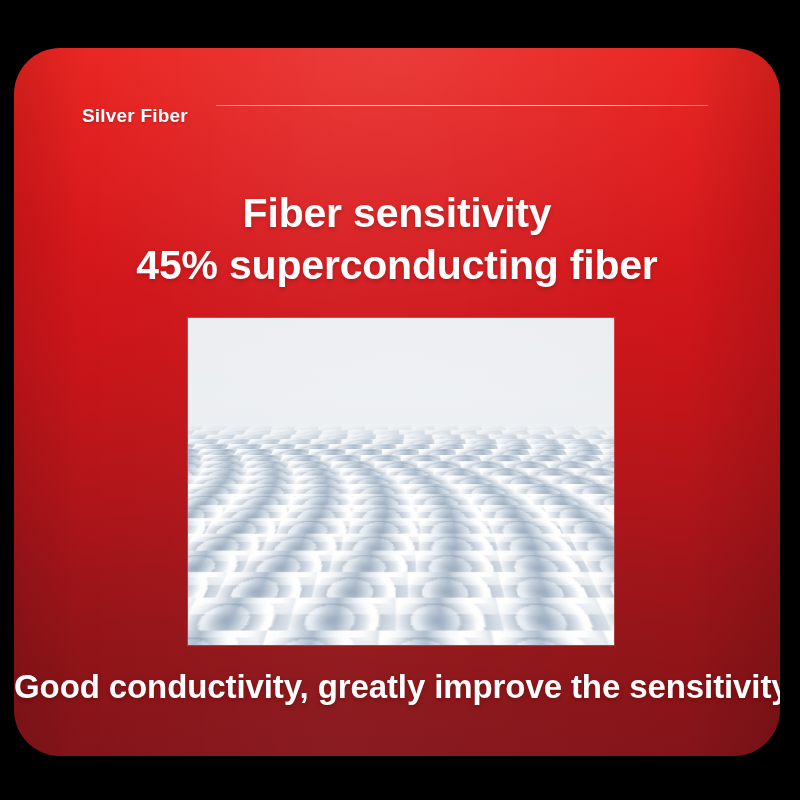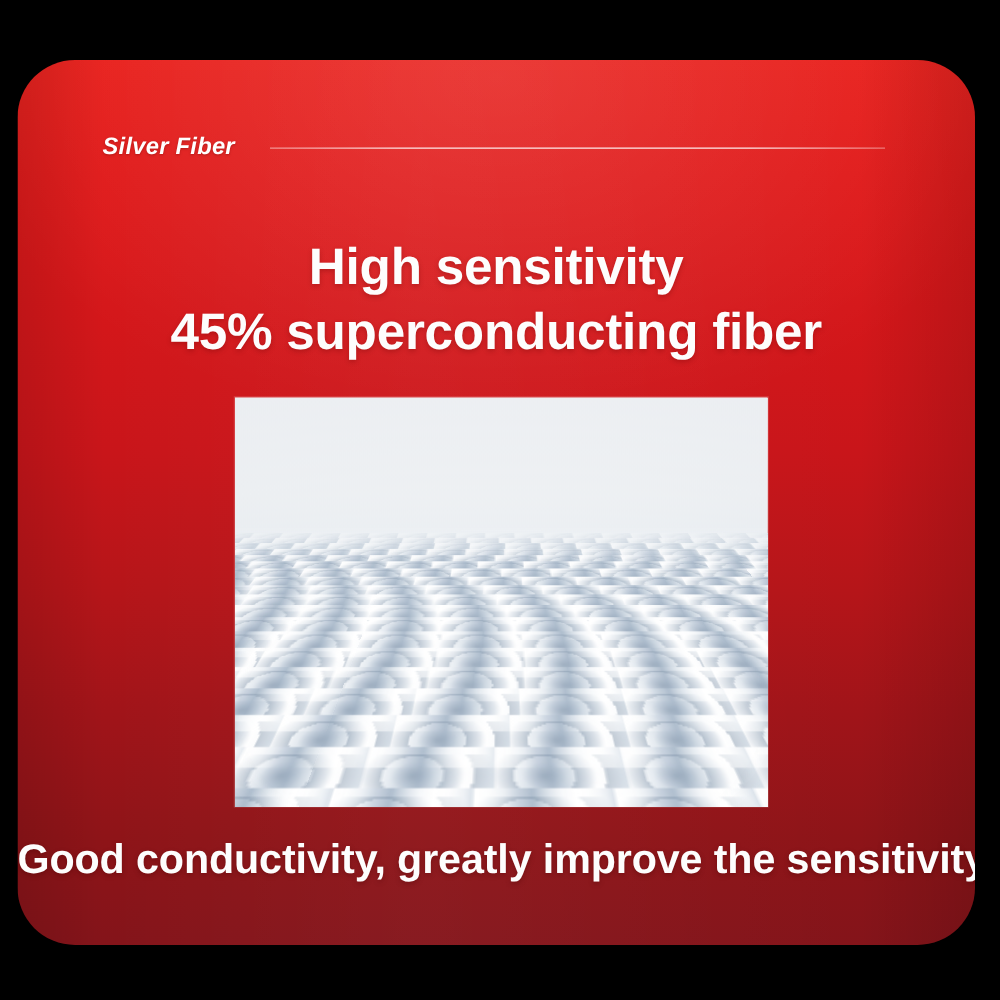--- a/index.html
+++ b/index.html
@@ -60,22 +60,20 @@
   }
 
   
   .eyebrow-row {
     position: absolute;
     left: 68px;
     top: 57px;
     width: 626px;
     height: 26px;
     display: flex;
-    align-items: center;
-    font-style: italic;
   }
   .eyebrow-label {
     color: #ffffff;
     font-size: 19px;
     font-weight: 700;
     letter-spacing: 0.2px;
     white-space: nowrap;
     text-shadow: 0 1px 2px rgba(90,0,0,0.35);
   }
   .eyebrow-rule {
@@ -241,21 +239,21 @@
 
   <div class="card">
     <div class="card-sheen"></div>
 
     <div class="eyebrow-row">
       <span class="eyebrow-label">Silver Fiber</span>
       <span class="eyebrow-rule"></span>
     </div>
 
     <div class="headline">
-      <span class="line">High sensitivity</span>
+      <span class="line">Fiber sensitivity</span>
       <span class="line">45% superconducting fiber</span>
     </div>
 
     <div class="photo">
       <div class="mesh">
           <div class="mesh-row" style="top: 0px; height: 11px;">
             <div class="strands" style="background-size: 23.1px 100%; background-position: 0px 0px;"></div>
             <div class="hollows" style="background-size: 23.1px 7.92px; height: 7.92px; top: 1.76px; opacity: 0.45; background-position: 0px 0px;"></div>
             <div class="gloss" style="background-size: 23.1px 100%; height: 4.62px; opacity: 0.35; background-position: 0px 0px;"></div>
           </div>

